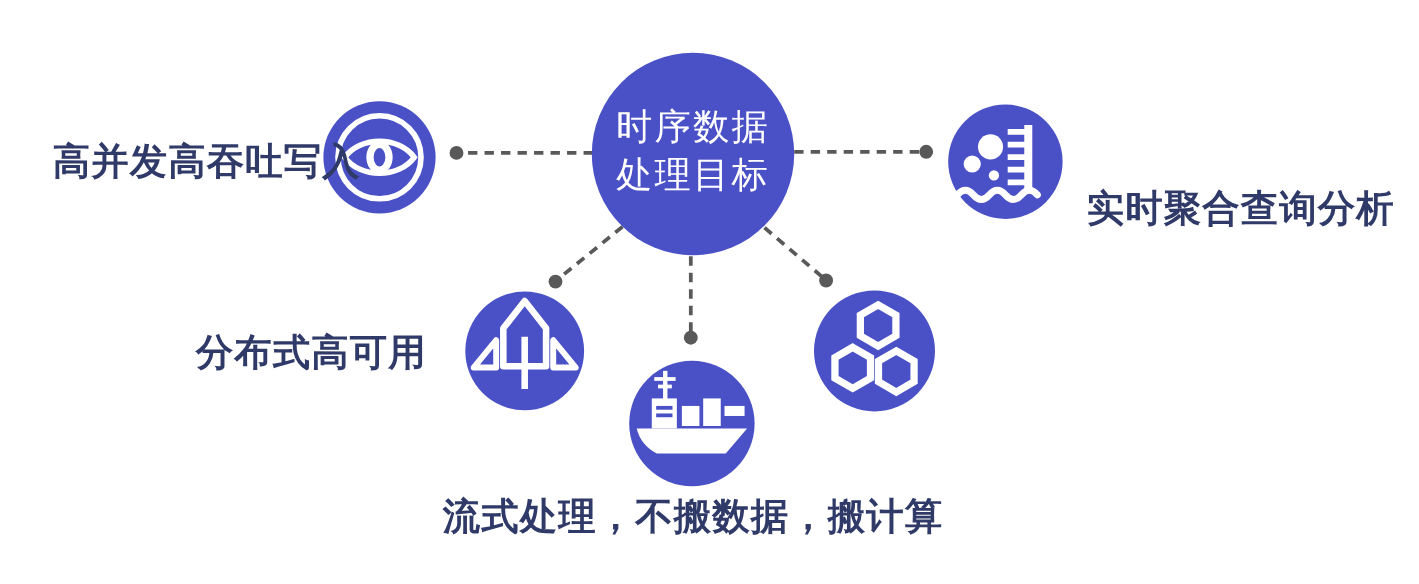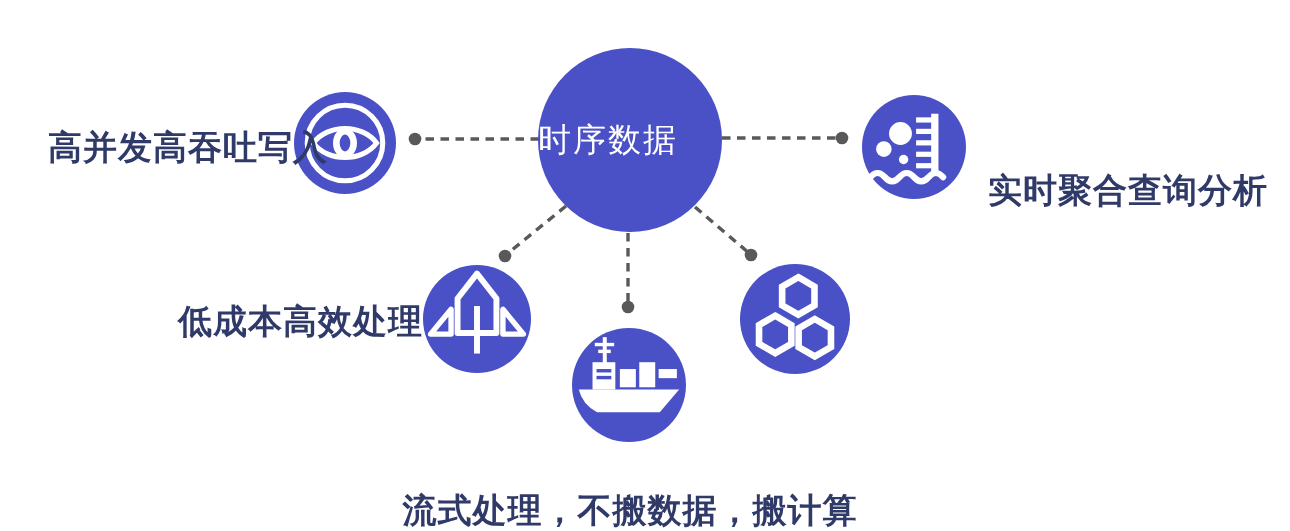--- a/index.html
+++ b/index.html
@@ -19,21 +19,21 @@
   .connectors line{
     stroke:var(--connector,#595959);
     stroke-width:3.4;
     stroke-dasharray:8.5 6.5;
   }
   .connectors circle{ fill:var(--connector,#595959); }
 
   .circle{
     position:absolute;border-radius:50%;
     background:var(--node-fill,#4A51C6);
-    display:flex;align-items:flex-start;justify-content:center;
+    display:flex;align-items:center;justify-content:center;font-family:Liberation Mono, monospace;
   }
   .center-circle{
     left:538px;top:48px;width:184px;height:184px;
     flex-direction:column;
   }
   .center-circle .ct{
     color:var(--center-text,#fff);
     font-size:33px;line-height:1.34;letter-spacing:2px;
     text-align:center;white-space:nowrap;
   }
@@ -52,21 +52,21 @@
     position:absolute;
     color:var(--label-text,#303A68);
     font-size:34px;letter-spacing:1px;white-space:nowrap;
     line-height:1;
     font-weight:bold;
   }
   .label-write {left:48px;top:130px;}
   .label-query {left:988px;top:133px;margin-top:40px;}
   .label-cost  {left:178px;top:304px;}
   .label-dist  {left:876px;top:304px;}
-  .label-stream{left:630px;top:453px;transform:translateX(-50%);margin-top:40px;}
+  .label-stream{left:630px;top:453px;transform:translateX(-50%);}
 </style>
 </head>
 <body>
 
 <div class="stage">
 
   <svg class="connectors" viewBox="0 0 1290 531" aria-hidden="true">
     <g>
       <line x1="539" y1="139" x2="417" y2="139"></line>
       <circle cx="415" cy="139" r="6.3"></circle>
@@ -84,20 +84,21 @@
       <circle cx="628" cy="307" r="6.3"></circle>
     </g>
     <g>
       <line x1="695" y1="207" x2="749" y2="253"></line>
       <circle cx="751" cy="255" r="6.3"></circle>
     </g>
   </svg>
 
   <div class="circle center-circle">
     <div class="ct">时序数据</div>
+    <div class="ct">处理目标</div>
   </div>
 
   <div class="circle sat sat-eye">
     <svg viewBox="0 0 100 100" width="102" height="102">
       <circle class="icon-stroke" cx="50" cy="50" r="37" stroke-width="5"></circle>
       <path class="icon-stroke" d="M19 50 C33 31 67 31 81 50 C67 69 33 69 19 50 Z" stroke-width="5"></path>
       <ellipse class="icon-stroke" cx="50" cy="50" rx="8.5" ry="11.5" stroke-width="6.5"></ellipse>
     </svg>
   </div>
   <div class="label label-write">高并发高吞吐写入</div>
@@ -119,21 +120,21 @@
   <div class="label label-query">实时聚合查询分析</div>
 
   <div class="circle sat sat-rocket">
     <svg viewBox="0 0 100 100" width="108" height="108">
       <path class="icon-stroke" d="M50 8 L68 31 L68 63 L32 63 L32 31 Z" stroke-width="5.5" stroke-linejoin="round"></path>
       <path class="icon-stroke" d="M26 41 L26 64 L7 64 Z" stroke-width="5" stroke-linejoin="round"></path>
       <path class="icon-stroke" d="M74 41 L74 64 L93 64 Z" stroke-width="5" stroke-linejoin="round"></path>
       <line class="icon-stroke" x1="50" y1="38" x2="50" y2="82" stroke-width="5.5"></line>
     </svg>
   </div>
-  <div class="label label-cost">低成本高效处理</div>
+  <div class="label label-cost">分布式高可用</div>
 
   <div class="circle sat sat-ship">
     <svg viewBox="0 0 100 100" width="114" height="114">
       <rect class="icon-fill" x="27" y="8" width="3.5" height="24"></rect>
       <rect class="icon-fill" x="20" y="13" width="17" height="3"></rect>
       <rect class="icon-fill" x="23" y="19" width="11" height="3"></rect>
       <rect class="icon-fill" x="18" y="30" width="20" height="24"></rect>
       <rect class="icon-slot" x="21.5" y="36" width="13" height="3"></rect>
       <rect class="icon-slot" x="21.5" y="42" width="13" height="3"></rect>
       <rect class="icon-fill" x="42" y="36" width="14" height="16"></rect>

